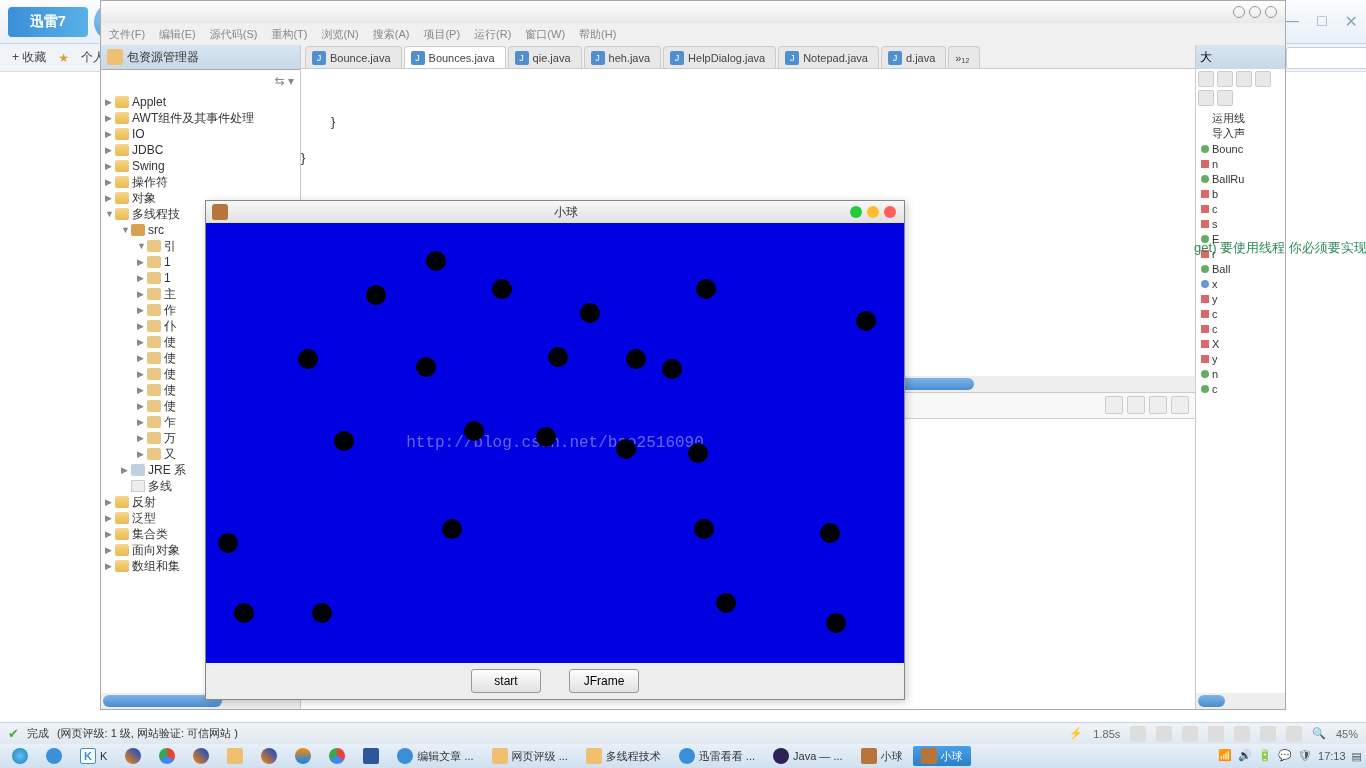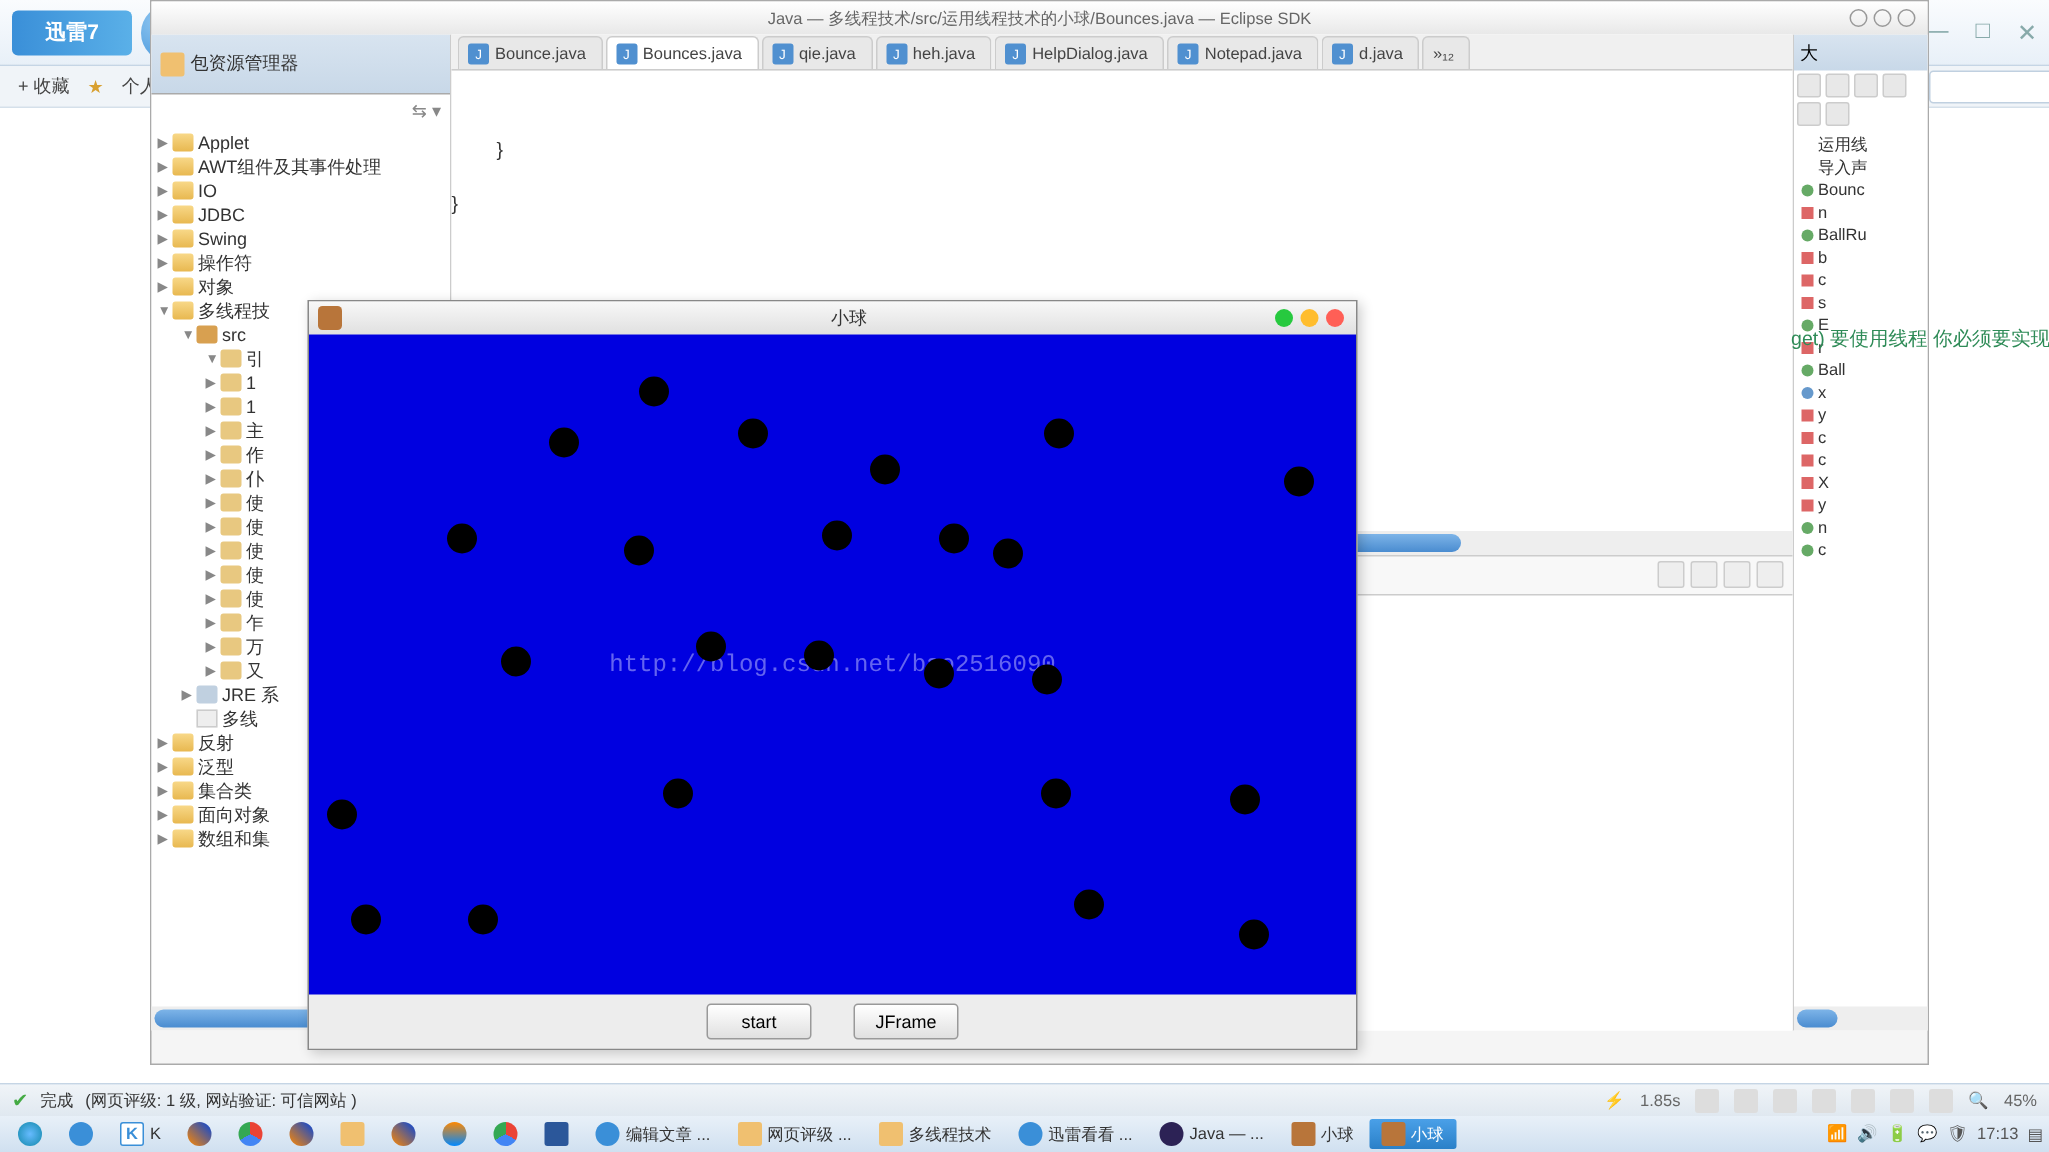--- a/index.html
+++ b/index.html
@@ -18,21 +18,21 @@
 
 .eclipse { position:absolute; top:0; left:100px; right:80px; height:710px; background:#f5f5f5; border:1px solid #aaa; }
 .ecl-title { height:22px; background:linear-gradient(#fff,#e8e8e8); display:flex; align-items:center; justify-content:center; color:#666; font-size:11px; position:relative; }
 .ecl-title .ctrls { position:absolute; right:8px; display:flex; gap:4px; }
 .ecl-title .ctrl { width:12px; height:12px; border-radius:50%; border:1px solid #999; }
 .ecl-menu { height:22px; background:#f0f0f0; display:flex; padding:0 8px; gap:14px; align-items:center; color:#888; font-size:11px; }
 .ecl-menu span { cursor:pointer; }
 
 .ecl-body { display:flex; height:calc(100% - 44px); }
 .package-explorer { width:200px; background:#fff; border-right:1px solid #ccc; display:flex; flex-direction:column; }
-.pe-header { height:40px; background:linear-gradient(#d8e4f0,#c8d8e8); border-bottom:1px solid #aaa; display:flex; align-items:center; padding:0 6px; font-size:12px; color:#333; }
+.pe-header { height:25px; background:linear-gradient(#d8e4f0,#c8d8e8); border-bottom:1px solid #aaa; display:flex; align-items:center; padding:0 6px; font-size:12px; color:#333; }
 .pe-header .icon { width:16px; height:16px; background:#f0c070; border-radius:2px; margin-right:4px; }
 .pe-tools { height:22px; display:flex; justify-content:flex-end; padding:0 6px; align-items:center; gap:4px; color:#888; }
 .tree { flex:1; overflow:auto; padding:2px 0; }
 .tree-item { display:flex; align-items:center; height:16px; padding-left:4px; font-size:12px; color:#333; white-space:nowrap; cursor:pointer; }
 .tri { display:inline-block; width:10px; color:#888; font-size:9px; }
 .pkg-icon { width:14px; height:12px; background:linear-gradient(#f8d888,#e8b850); border-radius:2px; margin-right:3px; }
 .src-icon { width:14px; height:12px; background:#d8a050; border-radius:2px; margin-right:3px; }
 .cls-icon { width:14px; height:12px; background:#e8c880; border-radius:2px; margin-right:3px; }
 .jre-icon { width:14px; height:12px; background:#c0d0e0; border-radius:2px; margin-right:3px; }
 .file-icon { width:14px; height:12px; background:#eee; border:1px solid #ccc; margin-right:3px; }
@@ -125,27 +125,38 @@
   </div>
 </div>
 
 <div class="right-search">
   <input style="">
 
 </div>
 
 <div class="eclipse">
   <div class="ecl-title">
-    <span>Java — 多线程技术/src/运用线程技术的小球/Bounces.java — Eclipse SDK</span>
     <div class="ctrls">
       <div class="ctrl"></div>
       <div class="ctrl"></div>
       <div class="ctrl"></div>
     </div>
   </div>
+  <div class="ecl-menu" id="ecl-menu">
+      <span>文件(F)</span>
+      <span>编辑(E)</span>
+      <span>源代码(S)</span>
+      <span>重构(T)</span>
+      <span>浏览(N)</span>
+      <span>搜索(A)</span>
+      <span>项目(P)</span>
+      <span>运行(R)</span>
+      <span>窗口(W)</span>
+      <span>帮助(H)</span>
+    </div>
   <div class="ecl-body">
     <div class="package-explorer">
       <div class="pe-header">
         <div class="icon"></div>
         <span>包资源管理器</span>
       </div>
       <div class="pe-tools">⇆ ▾</div>
       <div class="tree" id="tree">
           <div class="tree-item" style="padding-left: 4px;">
             <span class="tri">▶</span>

